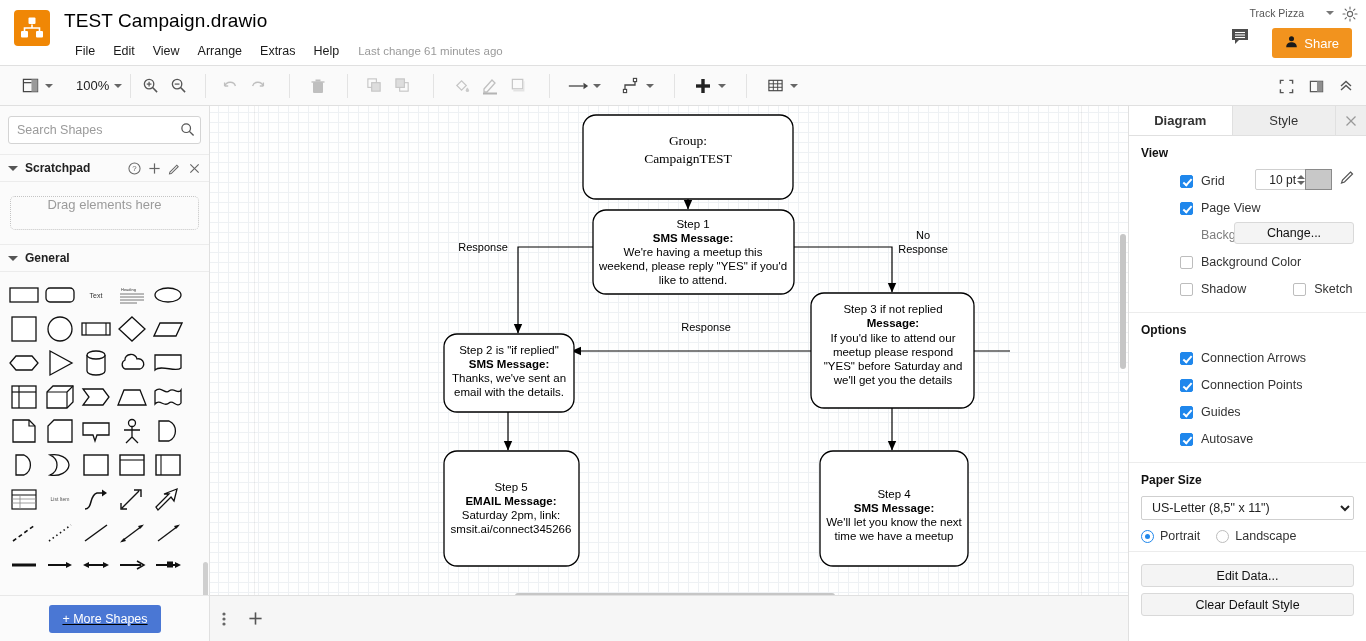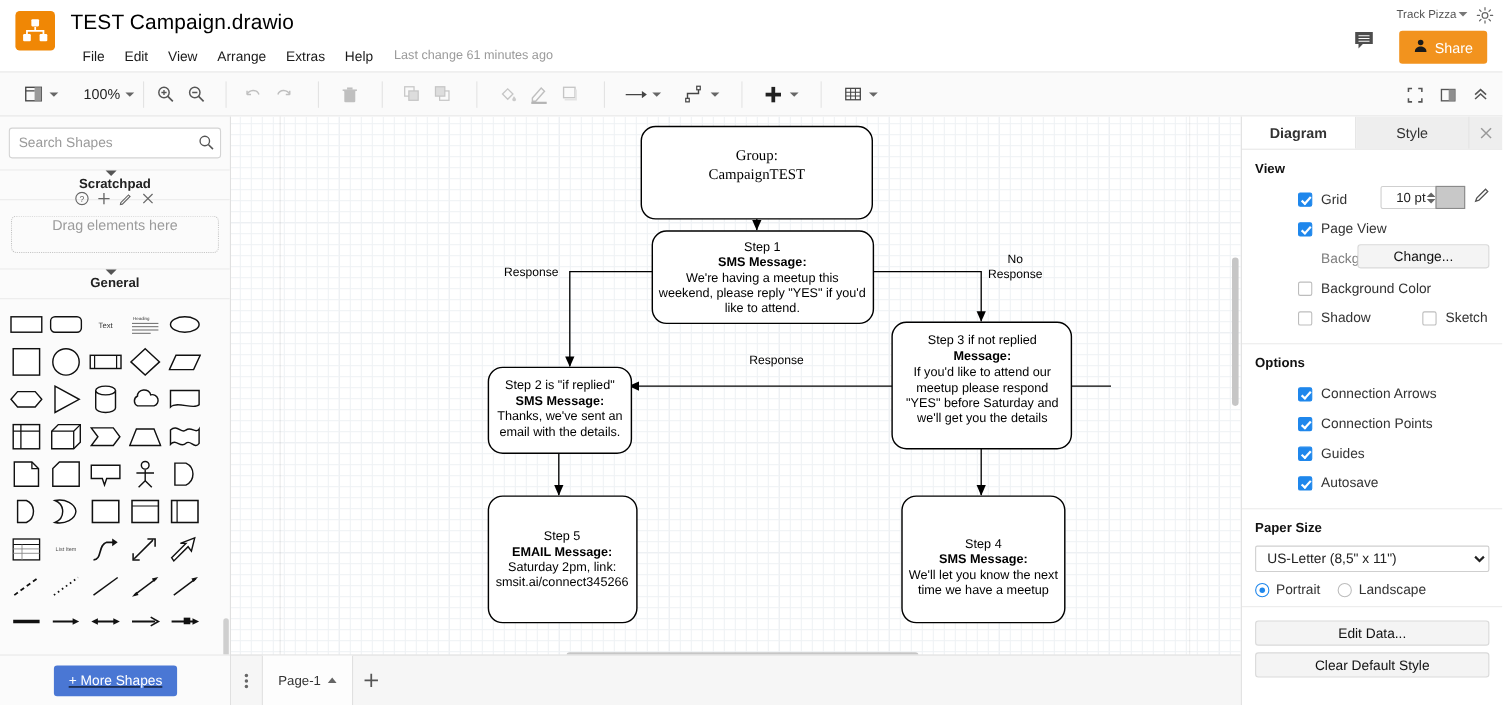--- a/index.html
+++ b/index.html
@@ -24,21 +24,21 @@
   .doc-title {
     position: absolute; left: 64px; top: 10px;
     font-size: 19px; color: #000; letter-spacing: .1px; white-space: nowrap;
   }
   .menubar { position: absolute; left: 66px; top: 42px; display: flex; align-items: center; gap: 0px; }
   .menu-item {
     font-size: 12.5px; color: #1a1a1a; padding: 2px 9px; cursor: default; border-radius: 2px;
   }
   .last-change { font-size: 11.5px; color: #9a9a9a; margin-left: 10px; white-space: nowrap; }
 
-  .user-area { position: absolute; right: 32px; top: 7px; display: flex; align-items: center; gap: 0; }
+  .user-area { position: absolute; right: 32px; top: 7px; display: flex; align-items: center; gap: 20px; }
   .user-name { font-size: 10.5px; color: #555; }
   .caret-down {
     width: 0; height: 0; border-left: 4px solid transparent; border-right: 4px solid transparent;
     border-top: 4px solid #777; margin-left: 2px;
   }
   .sun-icon { position: absolute; right: 8px; top: 6px; }
 
   .comment-btn { position: absolute; right: 116px; top: 27px; cursor: pointer; }
   .share-btn {
     position: absolute; right: 14px; top: 28px; height: 30px;
@@ -77,21 +77,21 @@
     width: 100%; height: 28px; border: 1px solid #d4d4d4; border-radius: 3px;
     font-size: 12.5px; padding: 0 26px 0 8px; color: #333;
     font-family: "Liberation Sans", sans-serif; background: #fff; outline: none;
   }
   .search-input::placeholder { color: #9b9b9b; }
   .search-icon-btn { position: absolute; right: 6px; top: 6px; cursor: pointer; }
 
   .sect-head {
     height: 28px; display: flex; align-items: center; padding: 0 8px;
     border-top: 1px solid #ececec; border-bottom: 1px solid #ececec;
-    background: #fbfbfb; margin-top: 10px; cursor: pointer; flex-direction: column;
+    background: #fbfbfb; margin-top: 10px; cursor: pointer;
   }
   .sect-caret { width: 0; height: 0; border-left: 5px solid transparent; border-right: 5px solid transparent; border-top: 5px solid #555; margin-right: 7px; }
   .sect-title { font-size: 12px; font-weight: bold; color: #222; flex: 1; }
   .sect-actions { display: flex; align-items: center; gap: 7px; }
   .sect-actions span { cursor: pointer; line-height: 0; }
 
   .scratch-drop {
     margin: 14px 10px; height: 34px; border: 1.5px dotted #c4c4c4; border-radius: 5px;
     display: flex; justify-content: center;
     font-size: 13px; color: #9b9b9b;
@@ -906,24 +906,20 @@
   </div>
 
   <div class="bottombar">
     <div class="kebab">
       <svg width="4" height="16" viewBox="0 0 4 16">
         <circle cx="2" cy="3" r="1.6" fill="#666"></circle>
           <circle cx="2" cy="8" r="1.6" fill="#666"></circle>
           <circle cx="2" cy="13" r="1.6" fill="#666"></circle>
       </svg>
     </div>
-    <div class="page-tab">
-      <span>Page-1</span>
-      <span class="tab-caret-up"></span>
-    </div>
     <div class="add-page">
       <svg width="15" height="15" viewBox="0 0 16 16">
         <line x1="8" y1="1.5" x2="8" y2="14.5" stroke="#555" stroke-width="1.7"></line>
         <line x1="1.5" y1="8" x2="14.5" y2="8" stroke="#555" stroke-width="1.7"></line>
       </svg>
     </div>
   </div>
 
   <div class="format-panel">
     <div class="fp-tabs">

